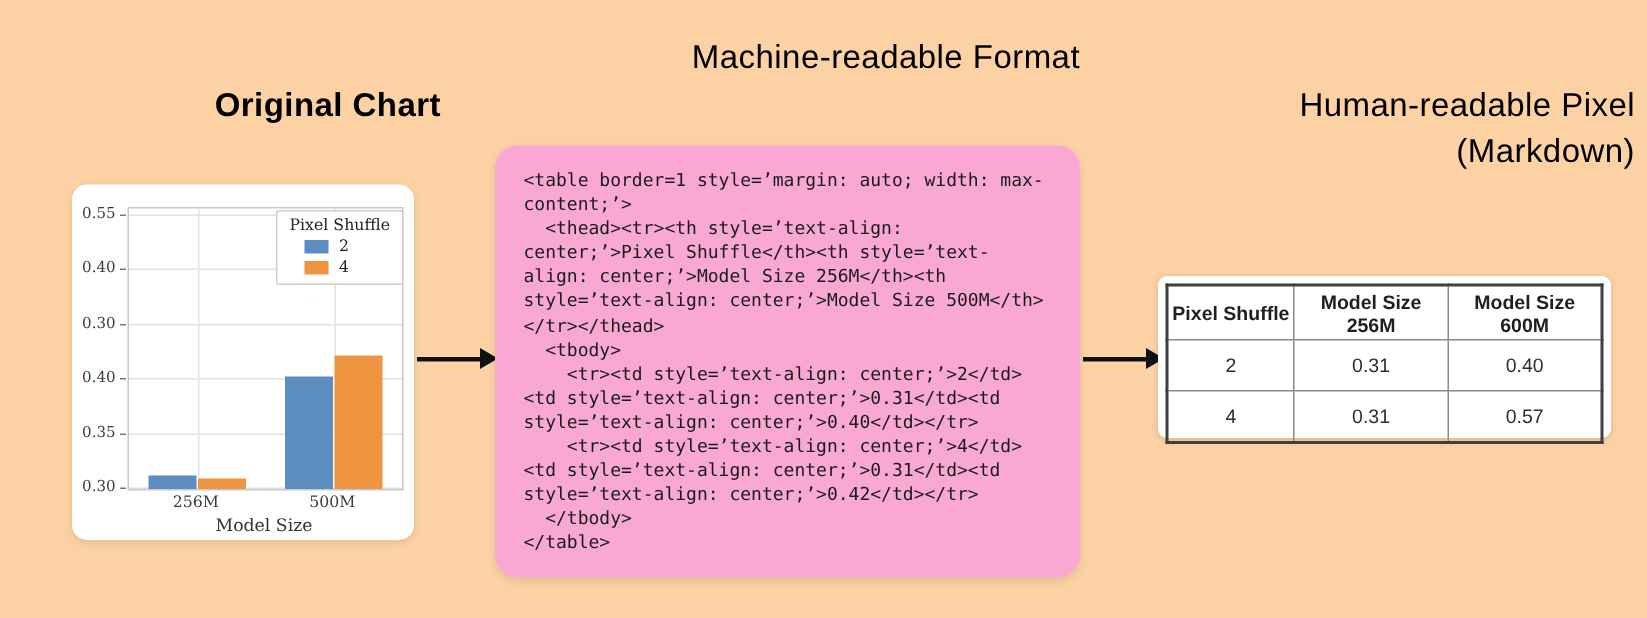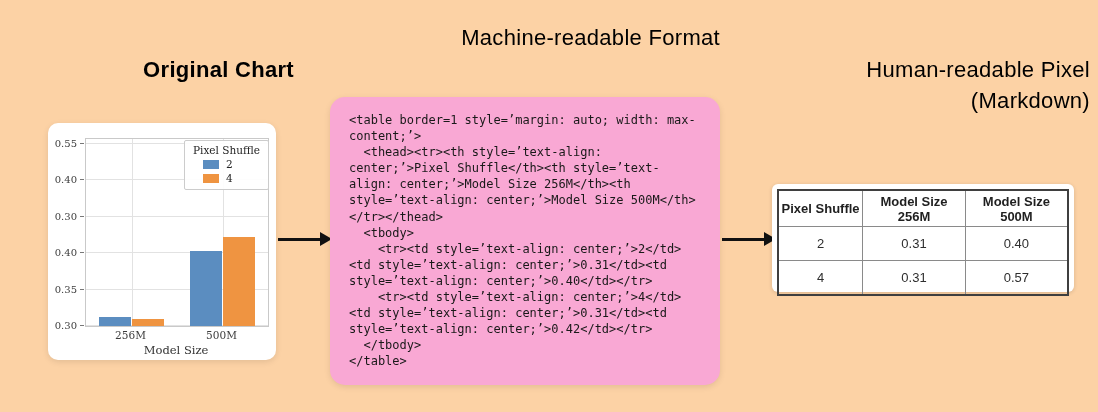--- a/index.html
+++ b/index.html
@@ -151,21 +151,21 @@
     <div class="shaft"></div>
     <div class="head"></div>
   </div>
 
   <div class="table-card">
     <table class="md-table">
       <thead>
           <tr>
             <th>Pixel Shuffle</th>
             <th>Model Size 256M</th>
-            <th>Model Size 500M</th>
+            <th>Model Size 600M</th>
           </tr>
         </thead>
       <tbody>
           <tr>
             <td>2</td>
             <td>0.31</td>
             <td>0.40</td>
           </tr>
           <tr>
             <td>4</td>

